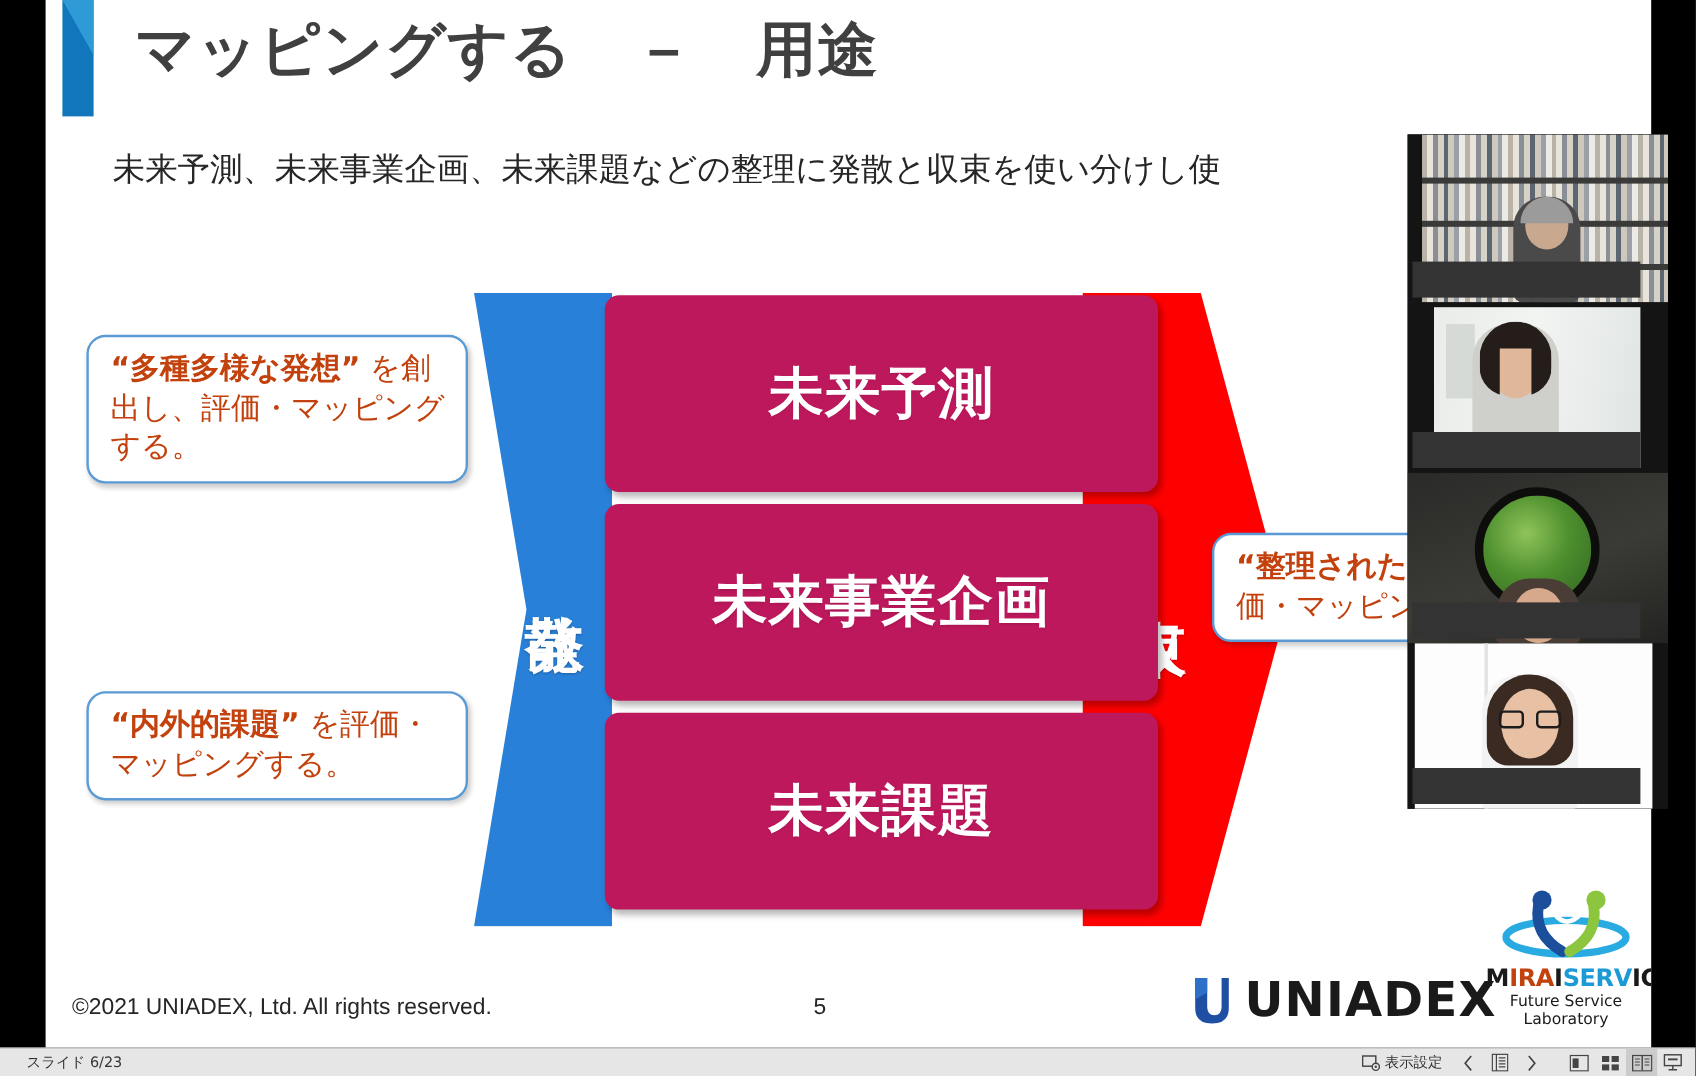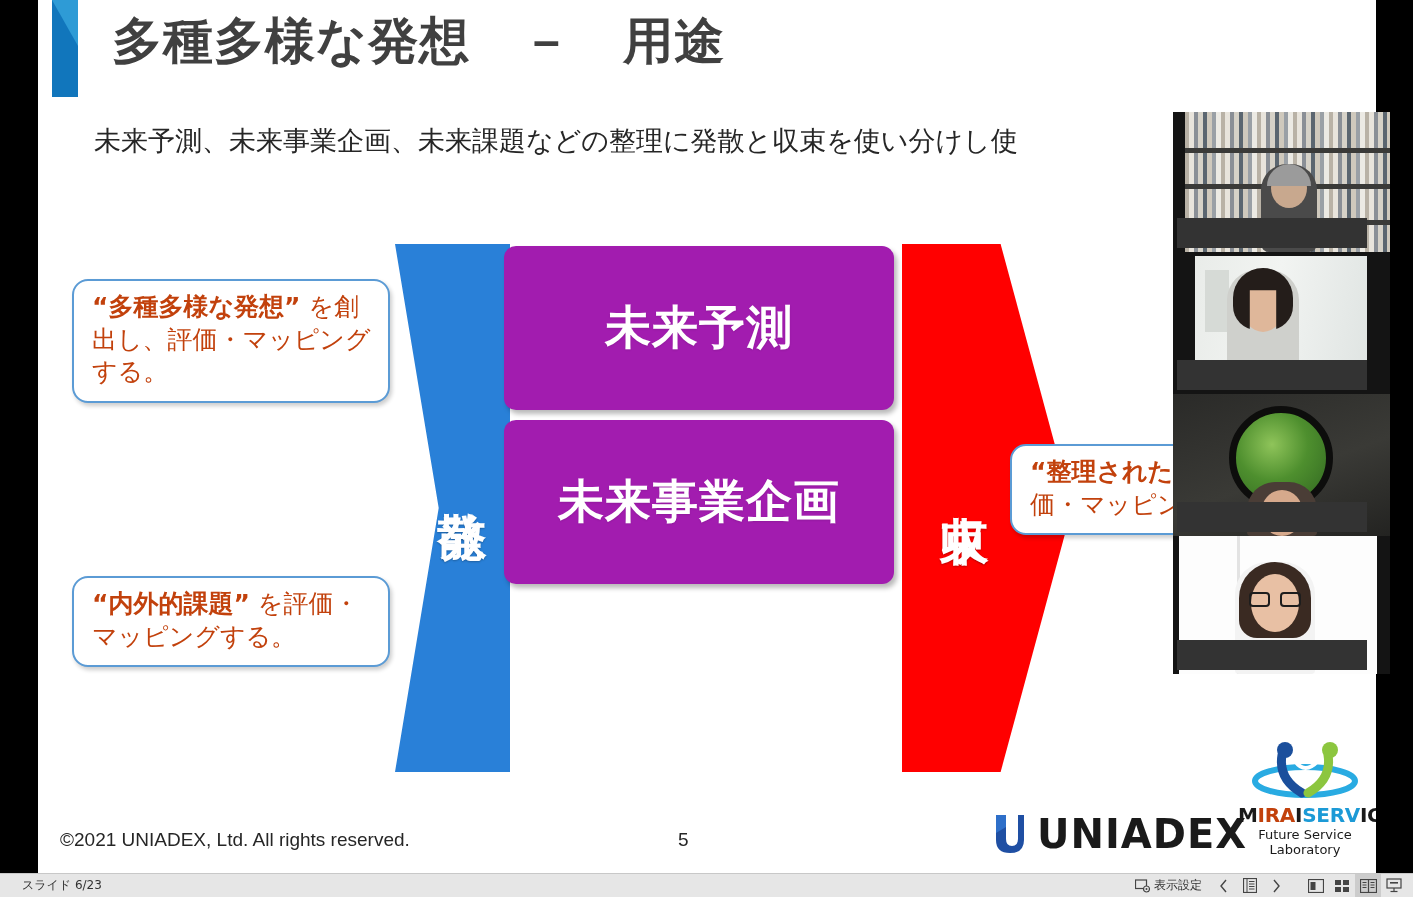--- a/index.html
+++ b/index.html
@@ -79,22 +79,22 @@
     width: 70px; height: 130px;
     color: #ffffff; font-size: 49px; font-weight: 700;
     line-height: 1.08; text-align: center;
     writing-mode: vertical-rl;
     font-family: "DejaVu Sans", "Liberation Sans", sans-serif;
     text-shadow: 0 1px 2px rgba(0,0,0,0.25);
   }
 
   
   .topic-card {
-    position: absolute; left: 466px; width: 390px;
-    background: #a21caf;
+    position: absolute; left: 466px; width: 461px;
+    background: #be185d;
     border-radius: 12px;
     box-shadow: 3px 4px 5px rgba(0,0,0,0.28);
     display: flex; align-items: center; justify-content: center;
   }
   .topic-card span {
     color: #ffffff; font-size: 46px; font-weight: 700;
     letter-spacing: 1px;
     font-family: "DejaVu Sans", "Liberation Sans", sans-serif;
     text-shadow: 0 1px 2px rgba(0,0,0,0.10);
   }
@@ -303,37 +303,40 @@
 </style>
 </head>
 <body>
 
 <div id="app">
 
   <div class="slide-area">
 
     <div class="accent-bar"></div>
 
-    <div class="slide-title">多種多様な発想　－　用途</div>
+    <div class="slide-title">マッピングする　－　用途</div>
 
     <div class="slide-subtitle">未来予測、未来事業企画、未来課題などの整理に発散と収束を使い分けし使</div>
 
     <div class="diagram">
 
       <div class="chevron-diverge"></div>
       <div class="chevron-diverge-label">発散</div>
 
       <div class="chevron-converge"></div>
       <div class="chevron-converge-label">収束</div>
 
       <div class="topic-card" id="topic-0">
         <span>未来予測</span>
       </div>
       <div class="topic-card" id="topic-1">
         <span>未来事業企画</span>
+      </div>
+      <div class="topic-card" id="topic-2">
+        <span>未来課題</span>
       </div>
 
       <div class="callout" id="callout-diverge-1">
         <b>“多種多様な発想”</b><span> を創出し、評価・マッピングする。</span>
       </div>
 
       <div class="callout" id="callout-diverge-2">
         <b>“内外的課題”</b><span> を評価・マッピングする。</span>
       </div>
 

